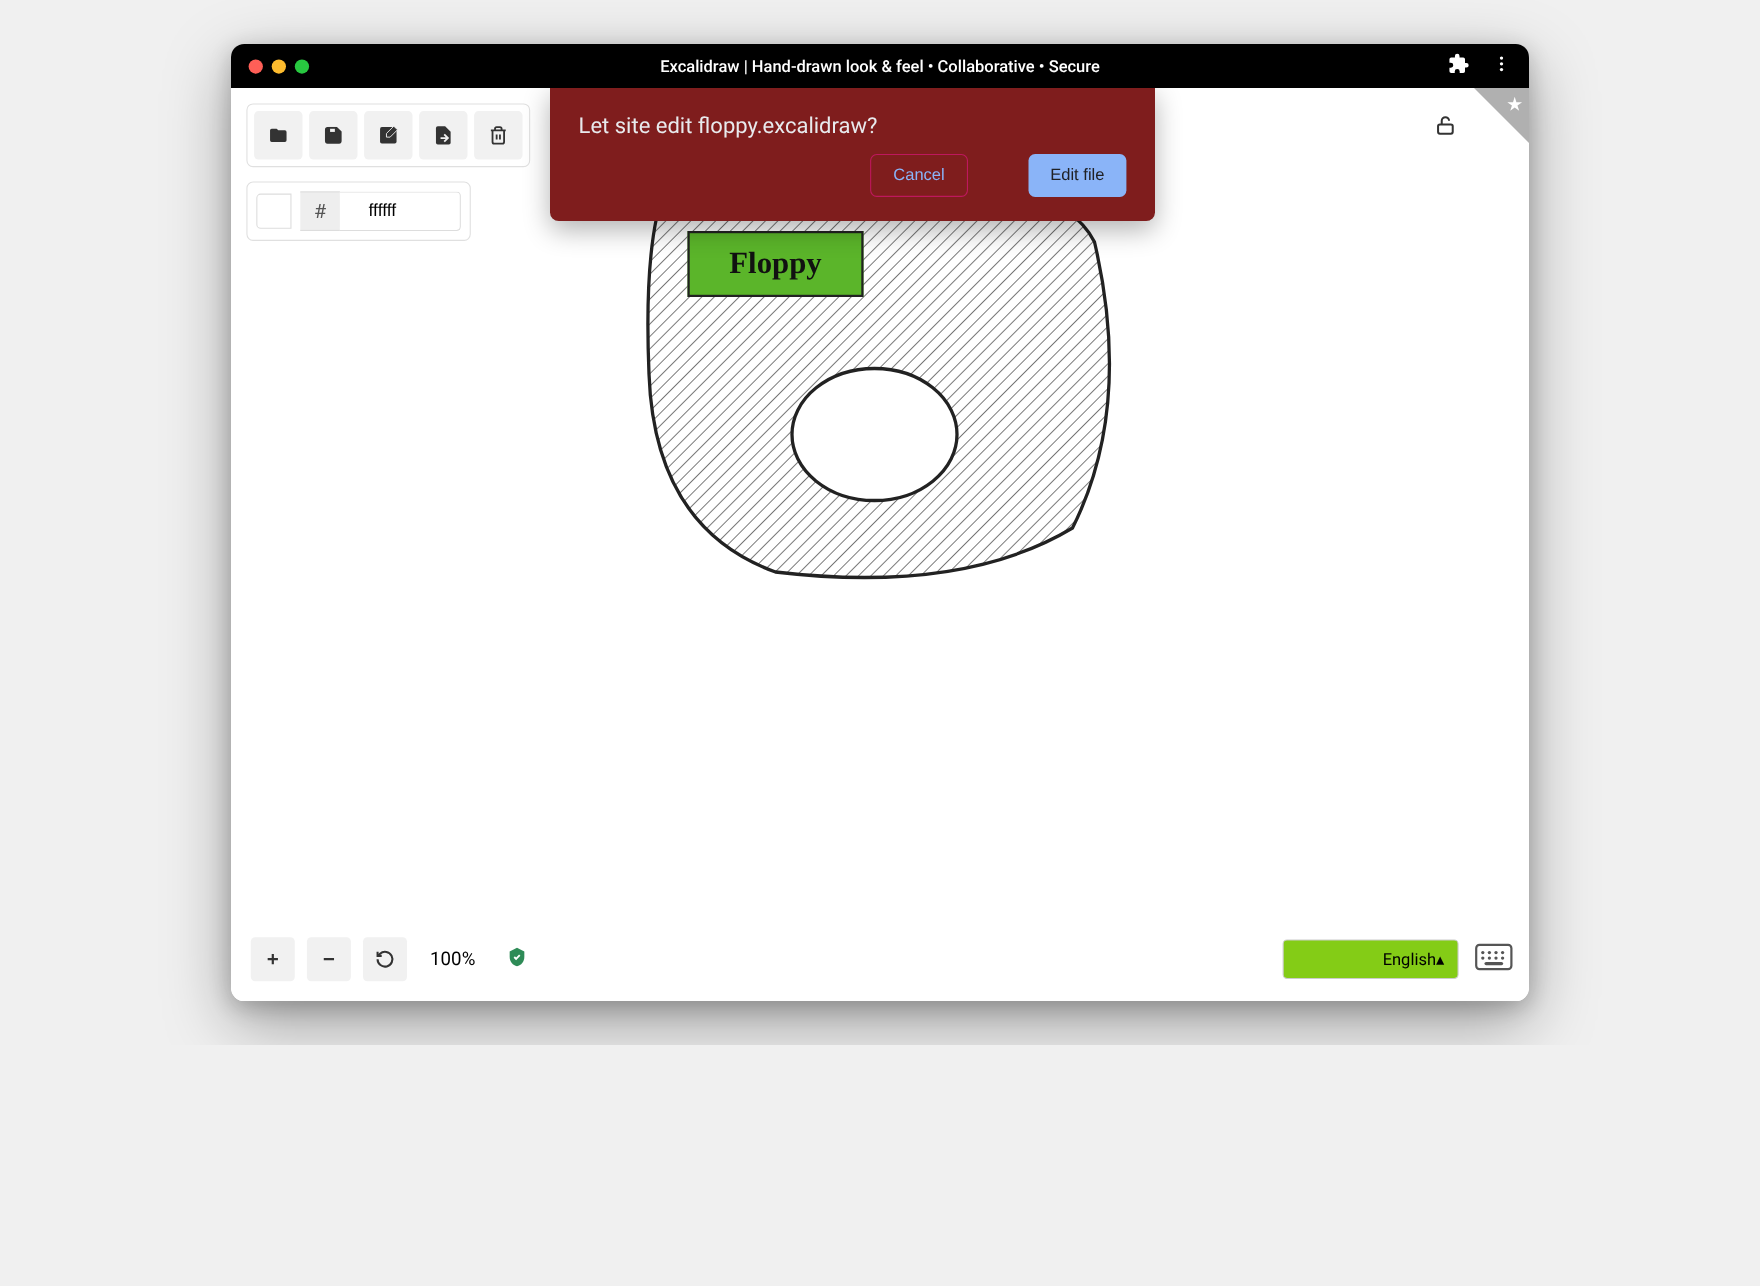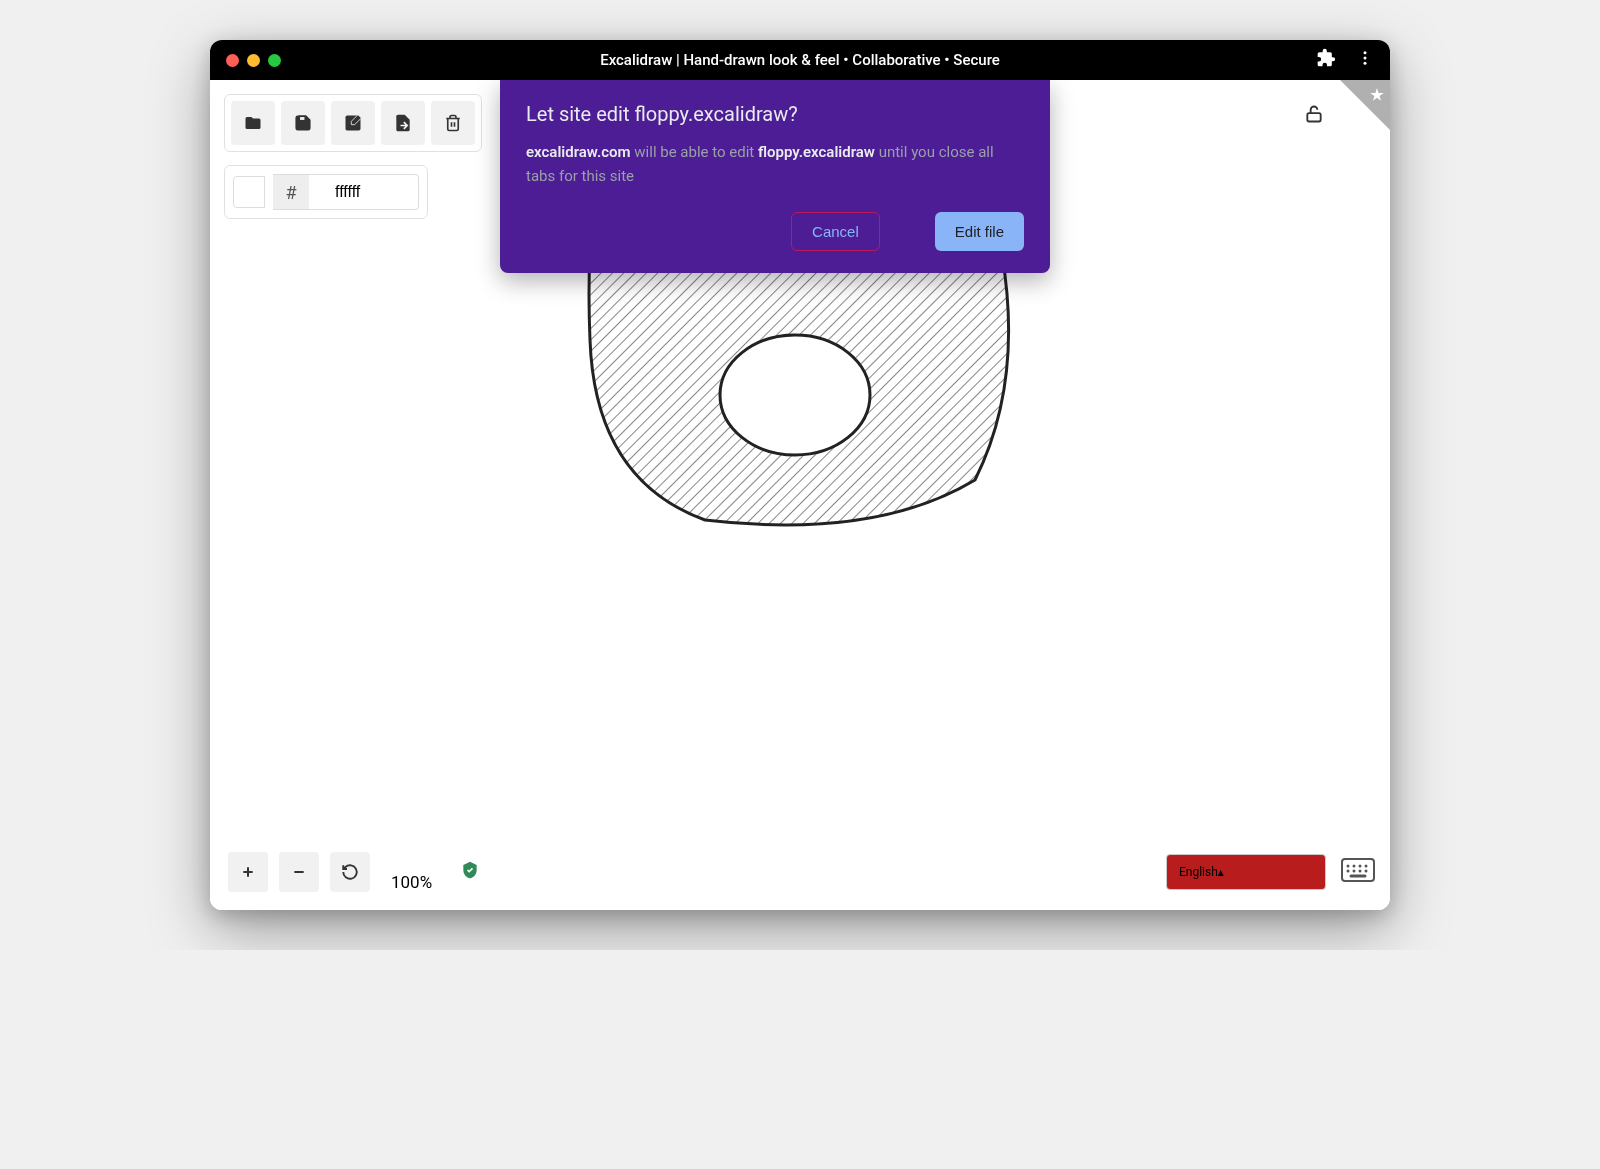--- a/index.html
+++ b/index.html
@@ -112,21 +112,21 @@
     font-size: 16px;
     width: 110px;
     outline: none;
     border-radius: 0 4px 4px 0;
   }
   .dialog {
     position: absolute;
     top: 0;
     left: 290px;
     width: 550px;
-    background: #4c1d95;
+    background: #7f1d1d;
     border-radius: 0 0 8px 8px;
     padding: 22px 26px;
     color: #e8eaed;
     box-shadow: 0 8px 24px rgba(0,0,0,0.3);
     z-index: 100;
   }
   .dialog-title { font-size: 20px; font-weight: 400; margin-bottom: 14px; color: #e8eaed; }
   .dialog-body { font-size: 15px; color: #9aa0a6; line-height: 1.6; margin-bottom: 24px; }
   .dialog-body strong { color: #e8eaed; font-weight: 600; }
   .dialog-buttons { display: flex; justify-content: flex-end; gap: 12px; }
@@ -183,21 +183,21 @@
   .bottom-bar {
     position: absolute;
     bottom: 14px;
     left: 14px;
     right: 14px;
     display: flex;
     align-items: center;
   }
   .zoom-group {
     display: flex;
-    align-items: flex-end;
+    align-items: center;
     gap: 11px;
     background: #fff;
     padding: 4px;
   }
   .zoom-btn {
     width: 40px; height: 40px;
     background: #f1f1f1;
     border-radius: 4px;
     display: flex; align-items: center; justify-content: center;
     cursor: pointer;
@@ -208,24 +208,24 @@
   .shield { margin-left: 14px; color: #2e8b57; }
   .bottom-right { margin-left: auto; display: flex; align-items: center; gap: 14px; }
   .lang-select {
     width: 160px;
     height: 36px;
     padding: 0 12px;
     border: 1px solid #ccc;
     border-radius: 4px;
     display: flex;
     align-items: center;
-    justify-content: flex-start;
-    font-size: 12px;
+    justify-content: flex-end;
+    font-size: 15px;
     cursor: pointer;
-    background: #b91c1c;
+    background: #84cc16;
   }
   .keyboard-icon {
     width: 36px; height: 30px;
     color: #555;
   }
   .corner-fold {
     position: absolute;
     top: 0;
     right: 0;
     width: 0; height: 0;
@@ -319,23 +319,20 @@
     </div>
 
     <div class="color-panel">
       <div class="color-swatch"></div>
       <div class="hash-box">#</div>
       <input class="color-input" value="ffffff" style="">
     </div>
 
     <div class="dialog">
       <div class="dialog-title">Let site edit floppy.excalidraw?</div>
-      <div class="dialog-body">
-        <strong>excalidraw.com</strong><span> will be able to edit </span><strong>floppy.excalidraw</strong><span> until you close all tabs for this site</span>
-      </div>
       <div class="dialog-buttons">
         <button class="btn-cancel">Cancel</button>
         <button class="btn-primary">Edit file</button>
       </div>
     </div>
 
     <div class="canvas-area">
       <div class="drawing">
         <svg width="450" height="400" viewBox="0 0 450 400">
           <defs>

